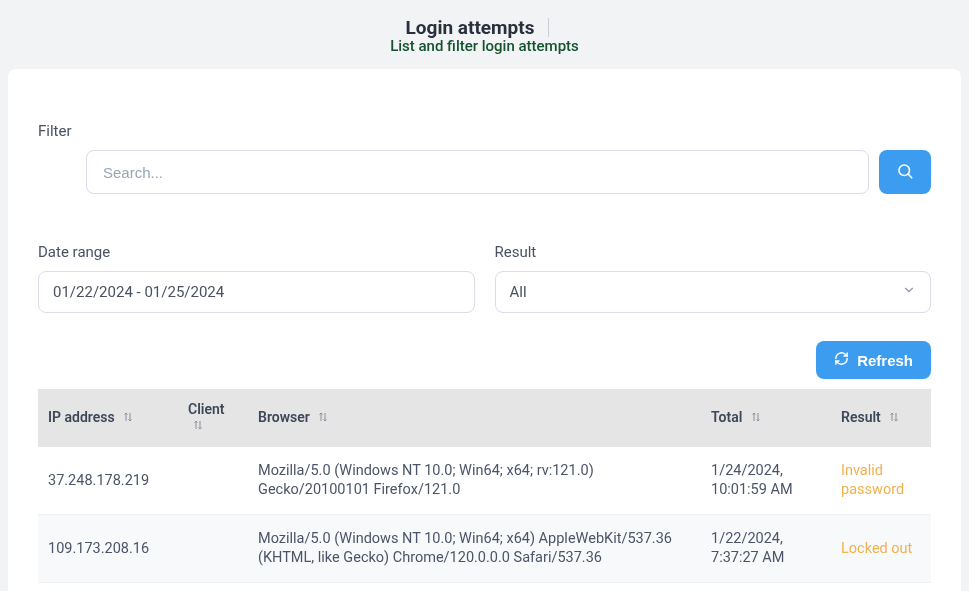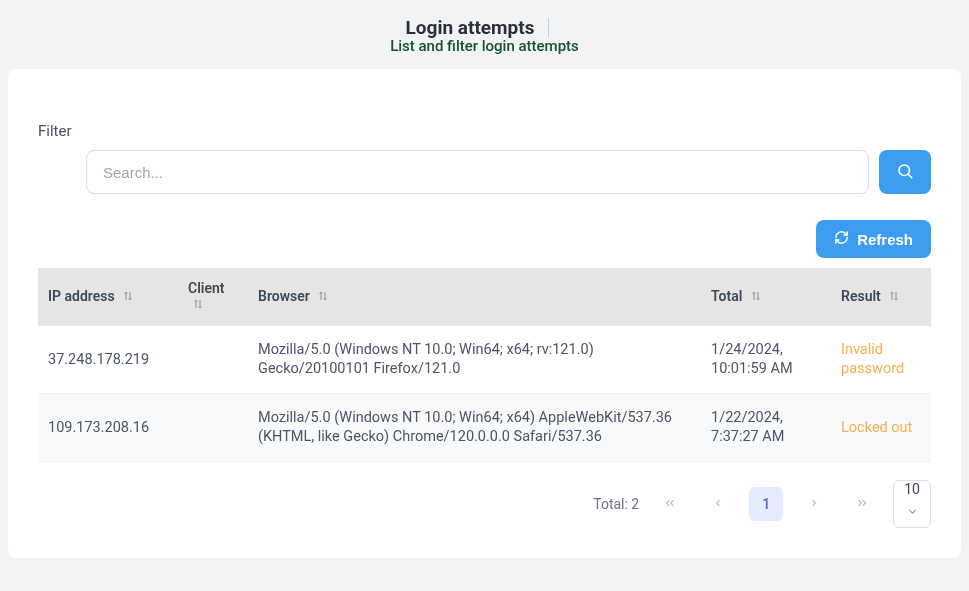--- a/index.html
+++ b/index.html
@@ -206,20 +206,39 @@
     <button class="search-btn">
       <span>
         <svg width="18" height="18" viewBox="0 0 24 24" fill="none" stroke="#fff" stroke-width="2.2" stroke-linecap="round">
           <circle cx="11" cy="11" r="7"></circle>
           <line x1="21" y1="21" x2="16.2" y2="16.2"></line>
         </svg>
       </span>
     </button>
   </div>
 
+  <div class="fields-row">
+    <div class="field">
+      <label class="field-label">Date range</label>
+      <div class="control">
+        <span>01/22/2024 - 01/25/2024</span>
+      </div>
+    </div>
+    <div class="field">
+      <label class="field-label">Result</label>
+      <div class="control">
+        <span>All</span>
+        <span class="chev">
+          <svg width="14" height="14" viewBox="0 0 24 24" fill="none" stroke="currentColor" stroke-width="2" stroke-linecap="round">
+              <polyline points="6 9 12 15 18 9"></polyline>
+            </svg>
+        </span>
+      </div>
+    </div>
+  </div>
 
   <div class="toolbar">
     <button class="refresh-btn">
       <span>
         <svg width="15" height="15" viewBox="0 0 24 24" fill="none" stroke="#fff" stroke-width="2.3" stroke-linecap="round">
           <path d="M3 12a9 9 0 0 1 15-6.7L21 8"></path>
           <path d="M21 3v5h-5"></path>
           <path d="M21 12a9 9 0 0 1-15 6.7L3 16"></path>
           <path d="M3 21v-5h5"></path>
         </svg>

